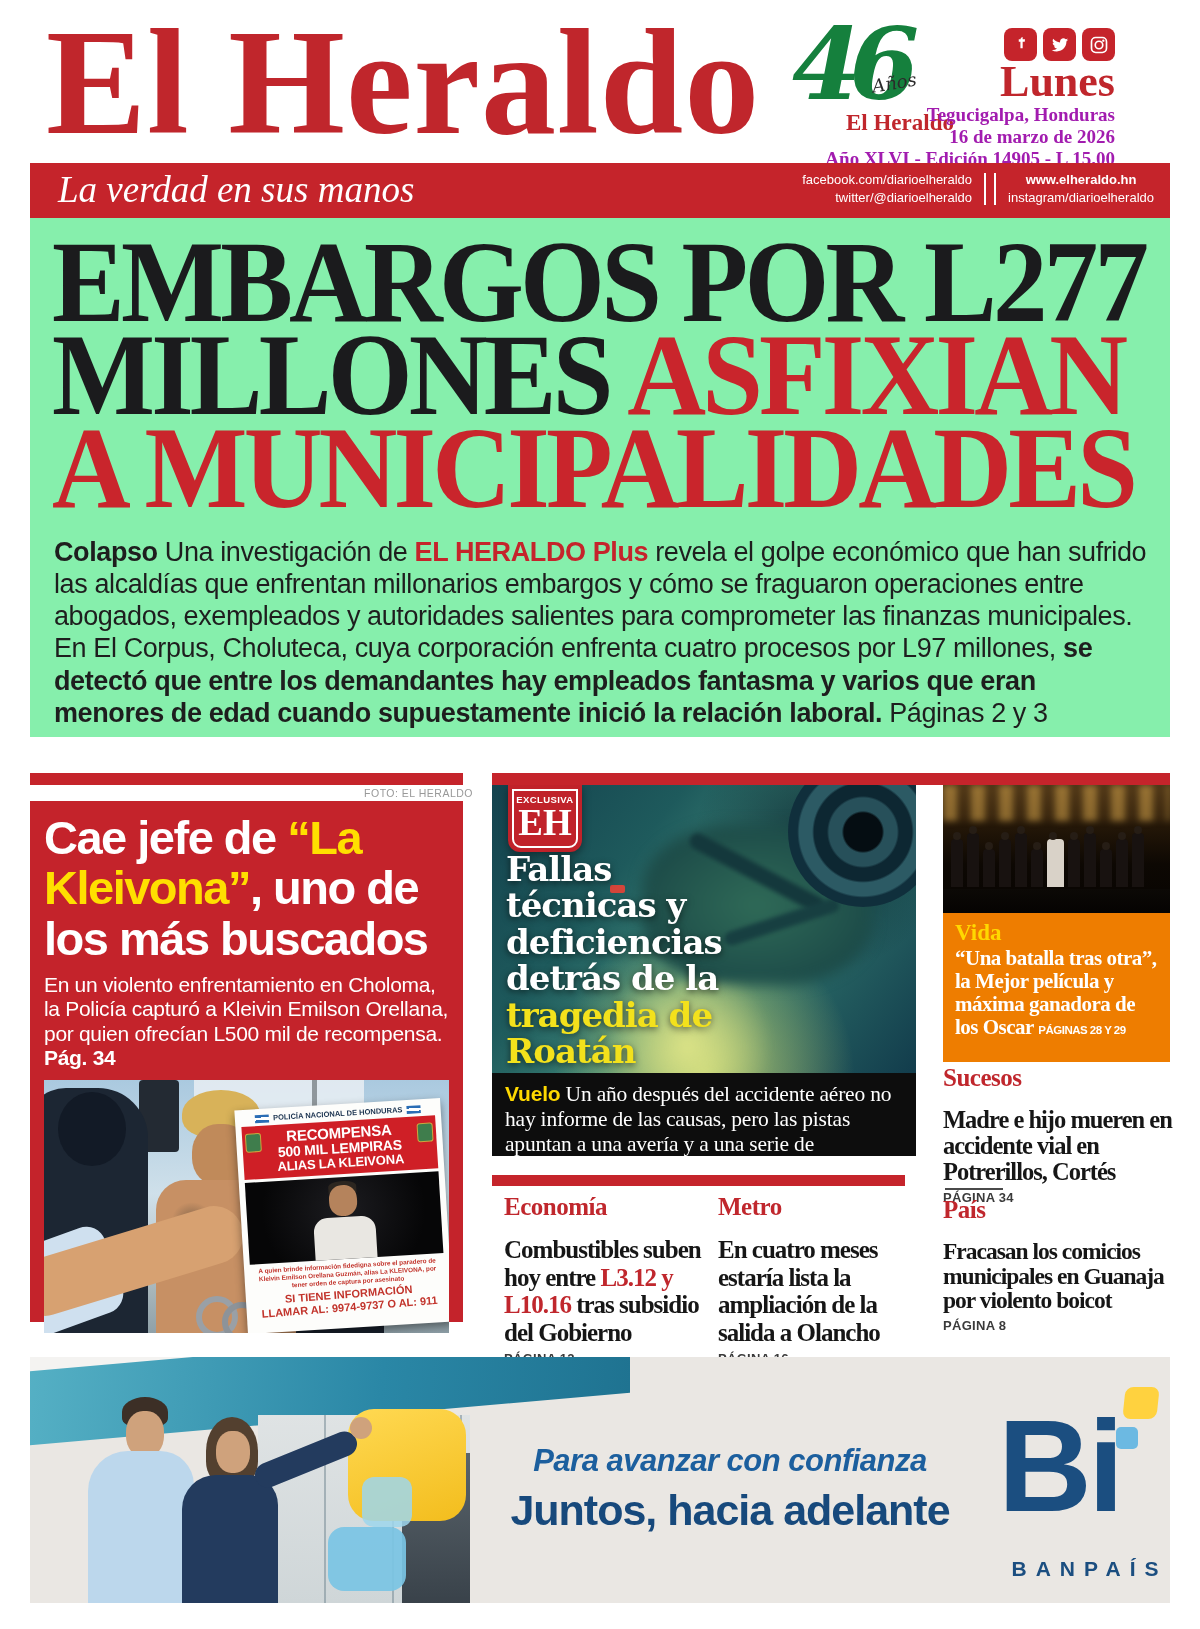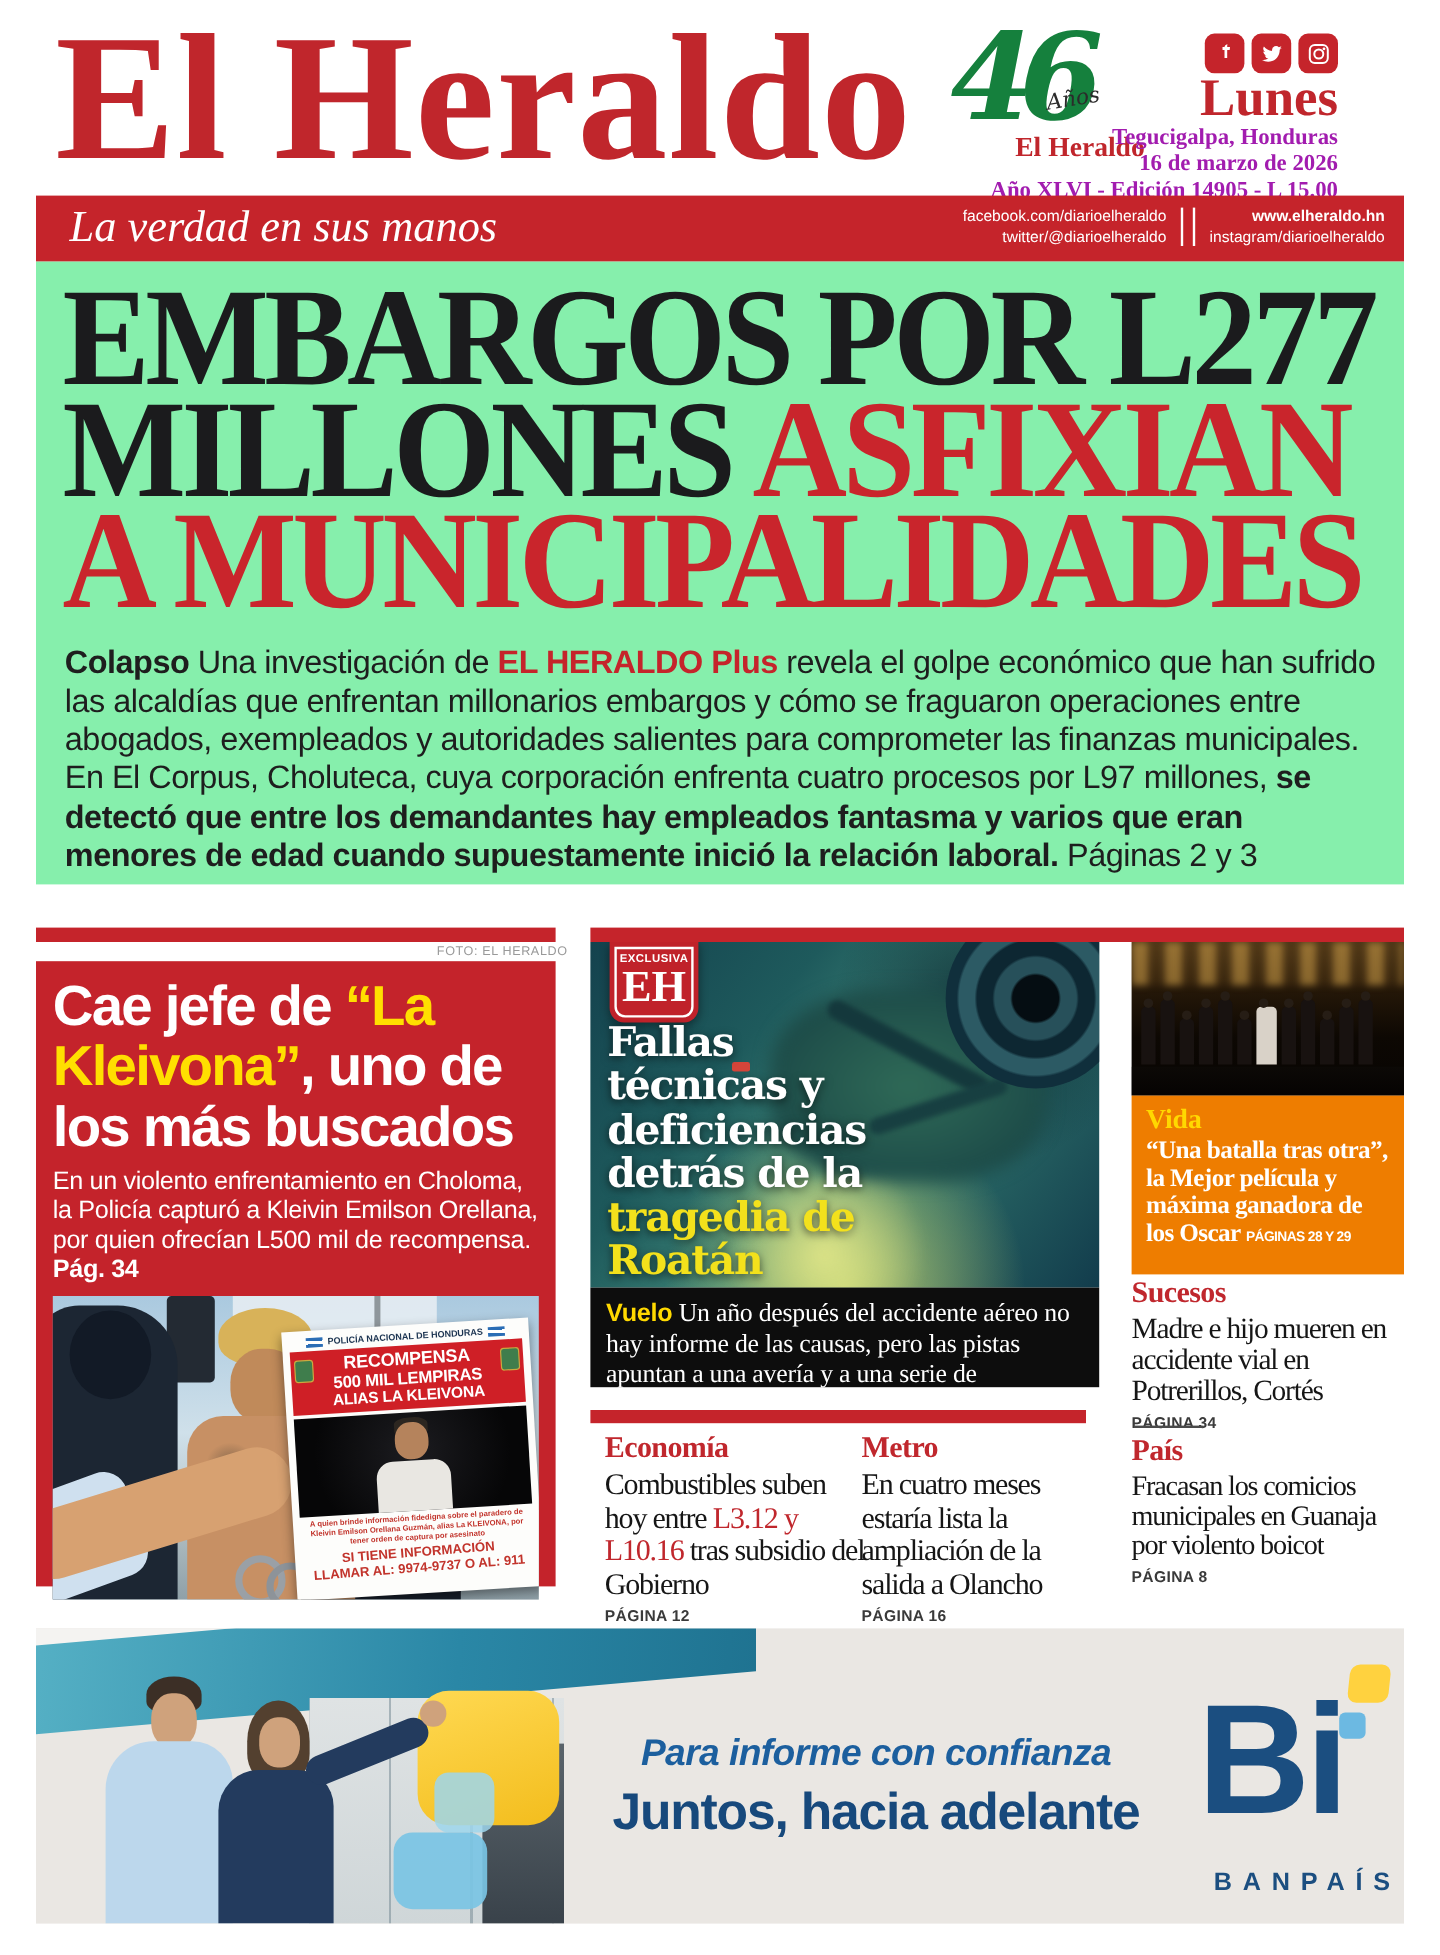--- a/index.html
+++ b/index.html
@@ -26,21 +26,21 @@
     font-weight:bold;font-size:19px;line-height:1.16;color:#a21caf;}
 
   
   #tagbar{left:30px;top:163px;width:1140px;height:55px;background:#c5242b;}
   #tagline{position:absolute;left:28px;top:5px;font-family:"Liberation Serif",serif;
     font-style:italic;font-size:37px;color:#fff;}
   #tagsocial{position:absolute;right:16px;top:8px;display:flex;align-items:center;gap:12px;
     color:#fff;font-size:13px;line-height:1.4;}
   .pipes{width:8px;height:32px;border-left:2px solid #fff;border-right:2px solid #fff;}
   .stack{text-align:right;}
-  .stack .bold{font-weight:bold;}
+  .stack .bold{font-weight:bold;text-align:center;}
 
   
   #graybox{left:30px;top:218px;width:1140px;height:519px;background:#86efac;}
   #bigheadline{position:absolute;left:22px;top:18px;font-family:"Liberation Serif",serif;
     font-weight:bold;font-size:116px;line-height:0.8;letter-spacing:-4px;white-space:nowrap;
     transform:scaleX(0.94);transform-origin:left top;}
   #bigheadline .blk{color:#1b1b1d;}
   #bigheadline .red{color:#c9252c;}
   #leadpara{position:absolute;left:24px;top:318px;width:1094px;font-size:27px;line-height:1.19;
     color:#1e1e1e;letter-spacing:-0.4px;}
@@ -127,21 +127,21 @@
     padding:9px 13px;font-family:"Liberation Serif",serif;font-size:21.5px;line-height:1.17;
     letter-spacing:-0.2px;color:#fff;}
   .cap-kick{font-family:"Liberation Sans",sans-serif;font-weight:bold;font-size:21px;color:#ffd900;}
   .cap-page{font-family:"Liberation Sans",sans-serif;font-weight:bold;font-size:13.5px;color:#fff;}
 
   #cbar2{left:492px;top:1175px;width:413px;height:11px;background:#c5242b;}
 
   
   .brief .sec-label{font-family:"Liberation Serif",serif;font-weight:bold;font-size:25px;
     letter-spacing:-0.5px;color:#c0272d;}
-  .brief .sec-head{margin-top:3px;font-family:"Liberation Serif",serif;font-weight:normal;
+  .brief .sec-head{margin-top:15px;font-family:"Liberation Serif",serif;font-weight:bold;
     font-size:25px;line-height:1.1;letter-spacing:-1px;color:#161616;}
   .brief .sec-red{color:#c0272d;}
   .brief .sec-page{margin-top:5px;font-weight:bold;font-size:13px;letter-spacing:.3px;color:#3a3a3a;}
   #economia{left:504px;top:1193px;width:222px;}
   #metro{left:718px;top:1193px;width:200px;}
   #sucesos{left:943px;top:1064px;width:232px;}
   #sucesos .sec-head{font-size:24.5px;line-height:1.06;}
   #pais{left:943px;top:1196px;width:232px;}
   #pais .sec-head{font-size:23.5px;line-height:1.05;}
   #rdivider{left:945px;top:1188px;width:58px;height:2px;background:#4a4a4a;}
@@ -401,21 +401,21 @@
       <div class="ad-man-hair"></div>
       <div class="ad-man-face"></div>
       <div class="ad-man-body"></div>
       <div class="ad-wom-hair"></div>
       <div class="ad-wom-face"></div>
       <div class="ad-wom-body"></div>
       <div class="ad-wom-arm"></div>
       <div class="ad-wom-hand"></div>
     </div>
     <div id="ad-text">
-      <div class="ad-t1">Para informe con confianza</div>
+      <div class="ad-t1">Para avanzar con confianza</div>
       <div class="ad-t2">Juntos, hacia adelante</div>
     </div>
     <div id="ad-logo">
       <div class="bi">Bi</div>
       <div class="bi-yellow"></div>
       <div class="bi-blue"></div>
     </div>
     <div id="ad-brand">BANPAÍS</div>
   </div>
 

